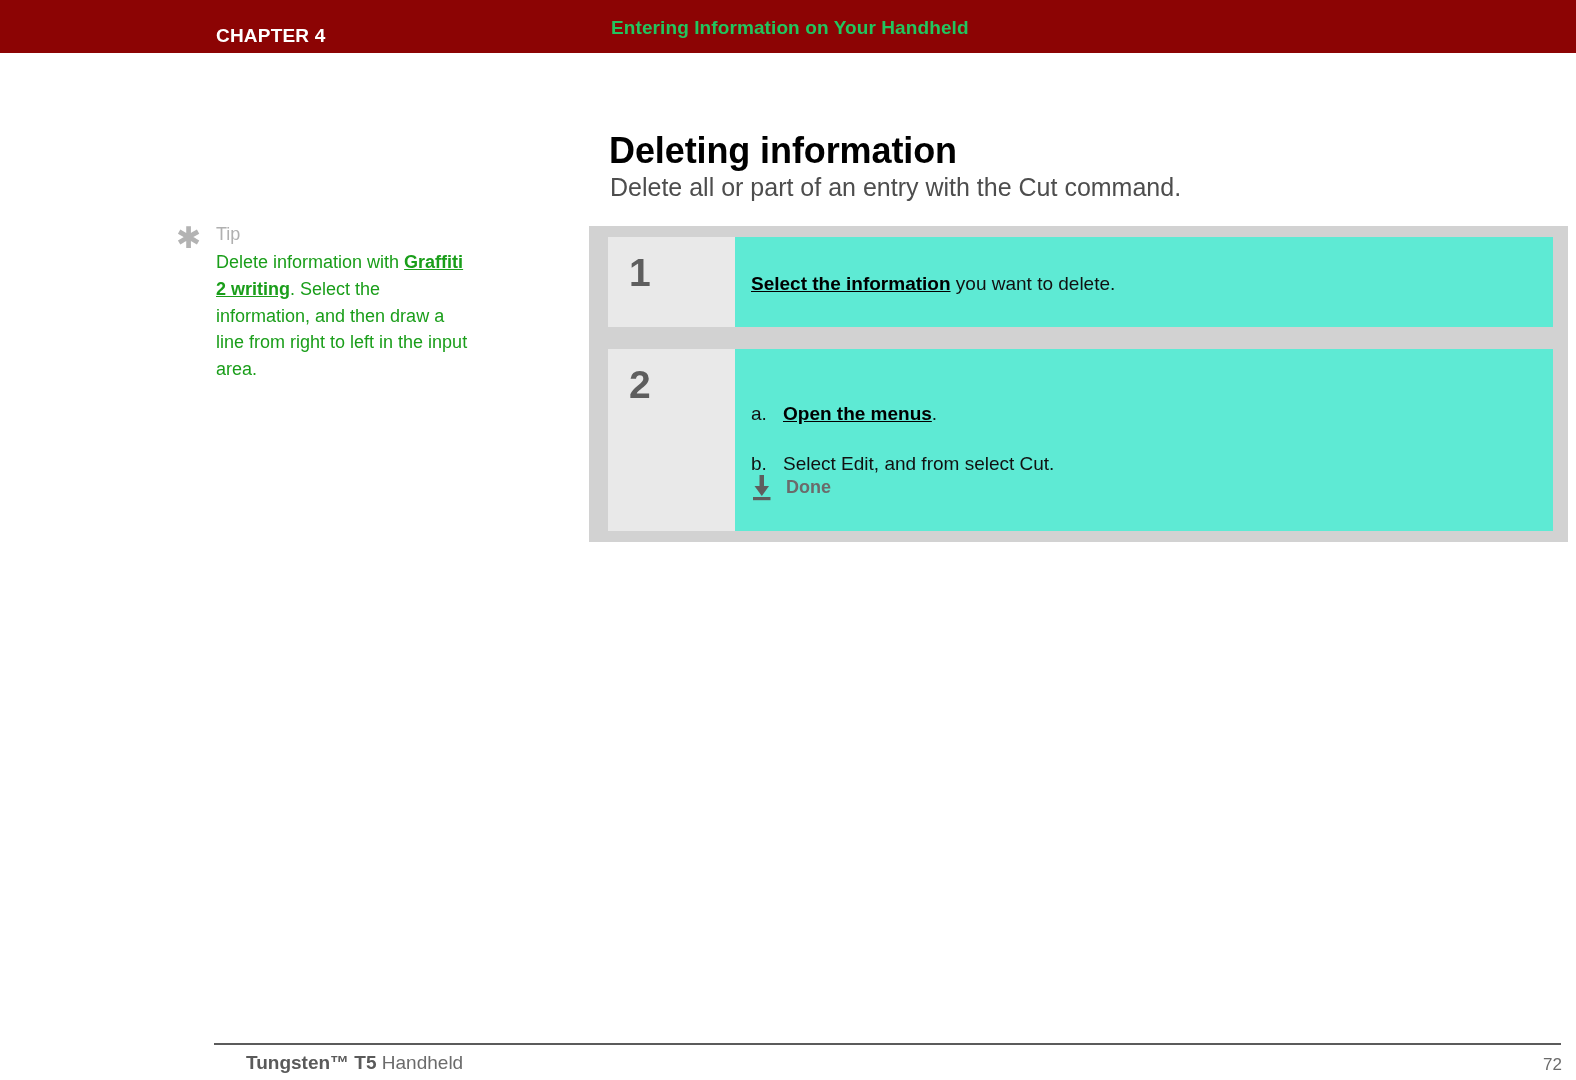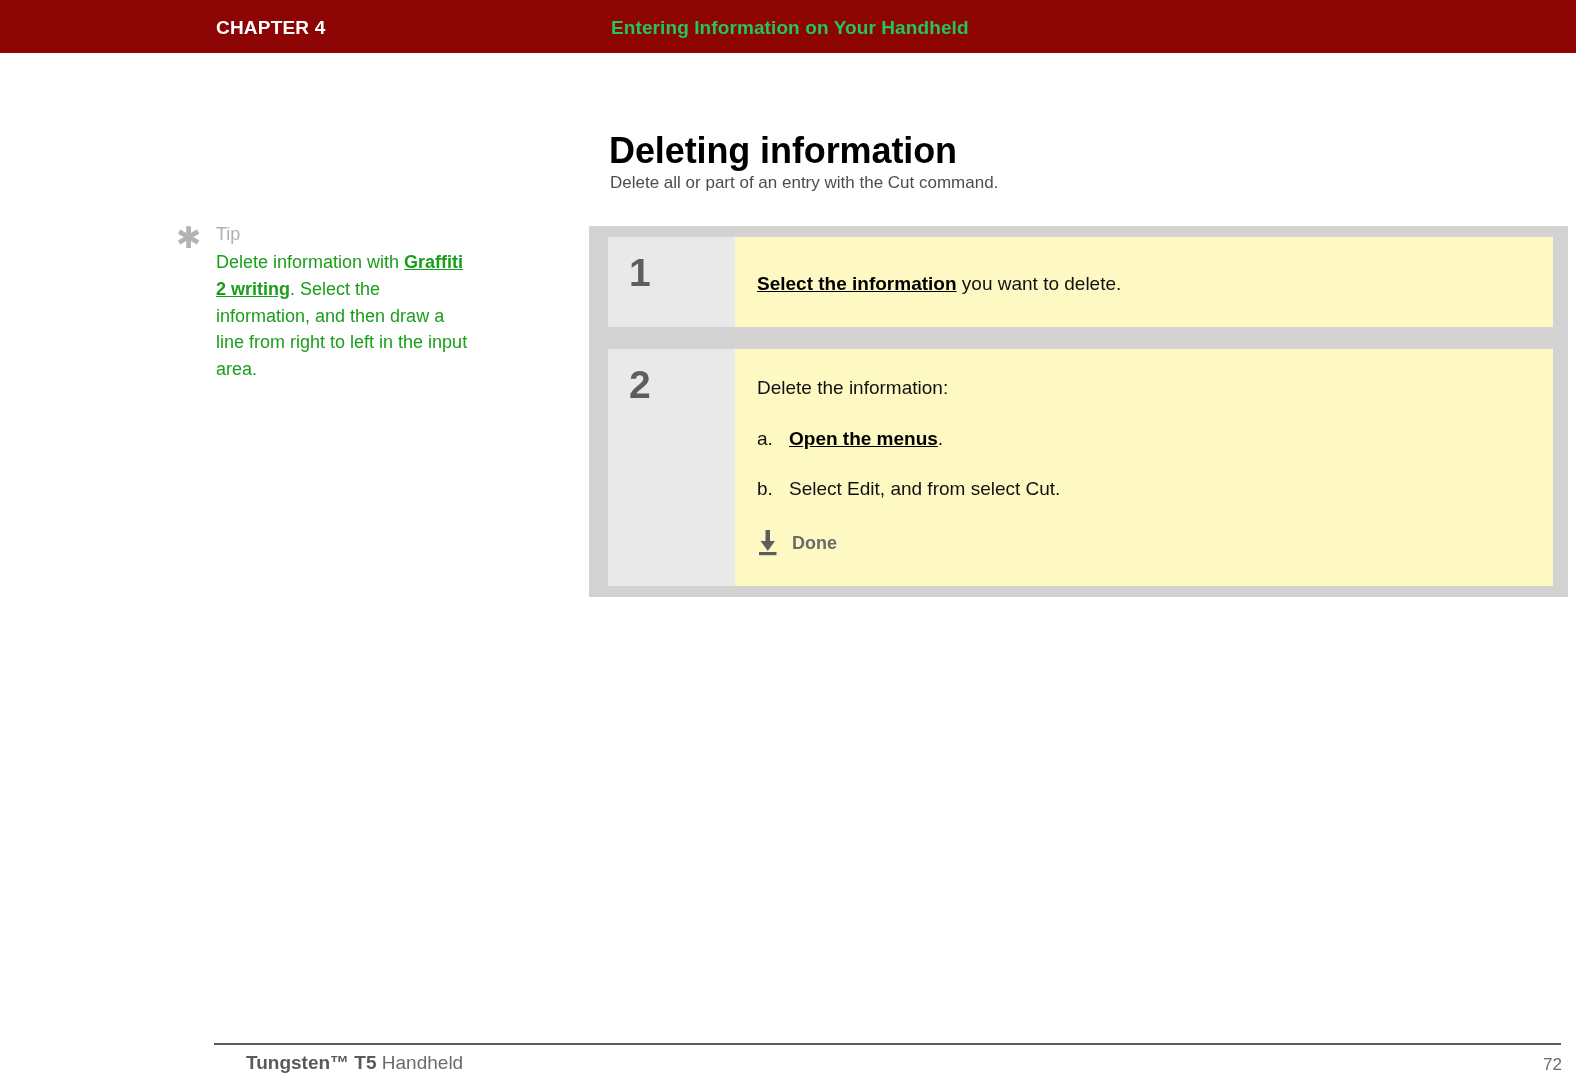--- a/index.html
+++ b/index.html
@@ -21,21 +21,21 @@
     position: absolute;
     left: 0;
     top: 0;
     width: 1576px;
     height: 53px;
     background: #8c0404;
   }
   .chapter-label {
     position: absolute;
     left: 216px;
-    top: 17px;
+    top: 25px;
     font-size: 19px;
     font-weight: bold;
     color: #ffffff;
     letter-spacing: 0.2px;
   }
   .header-title {
     position: absolute;
     left: 611px;
     top: 17px;
     font-size: 19px;
@@ -51,21 +51,21 @@
     top: 130px;
     font-size: 36px;
     font-weight: bold;
     color: #000000;
     letter-spacing: -0.1px;
   }
   .section-intro {
     position: absolute;
     left: 610px;
     top: 173px;
-    font-size: 17px;
+    font-size: 25px;
     color: #4d4d4d;
   }
 
   
   .tip-block {
     position: absolute;
     left: 176px;
     top: 224px;
     width: 300px;
   }
@@ -131,22 +131,22 @@
     position: absolute;
     left: 21px;
     top: 16px;
     font-size: 39px;
     font-weight: bold;
     color: #5e5e5e;
     line-height: 1;
   }
   .step-content {
     flex: 1 1 auto;
-    background: #fef9c3;
-    padding: 20px 18px 20px 22px;
+    background: #5eead4;
+    padding: 20px 18px 20px 16px;
     box-sizing: border-box;
   }
   .step1-content {
     padding-top: 34px;
     padding-bottom: 30px;
   }
   .step-line {
     font-size: 19px;
     color: #111111;
     line-height: 1.35;
@@ -167,21 +167,20 @@
     display: flex;
     margin-top: 28px;
   }
   .substep-marker {
     width: 32px;
     flex: 0 0 32px;
   }
   .done-row {
     display: flex;
     align-items: center;
-    margin-top: 30px;
     text-align: right;
   }
   .done-icon {
     width: 22px;
     height: 26px;
     flex: 0 0 22px;
     margin-right: 13px;
     position: relative;
   }
   .done-label {
@@ -251,21 +250,20 @@
     </div>
   </div>
 
   <div class="step-gap"></div>
 
   <div class="step-row">
     <div class="step-num-cell">
       <div class="step-num">2</div>
     </div>
     <div class="step-content step2-content">
-      <div class="step-line">Delete the information:</div>
 
       <div class="substep">
         <span class="substep-marker">a.</span>
         <span><a class="xref" href="#">Open the menus</a><span>.</span></span>
       </div>
 
       <div class="substep">
         <span class="substep-marker">b.</span>
         <span>Select Edit, and from select Cut.</span>
       </div>

